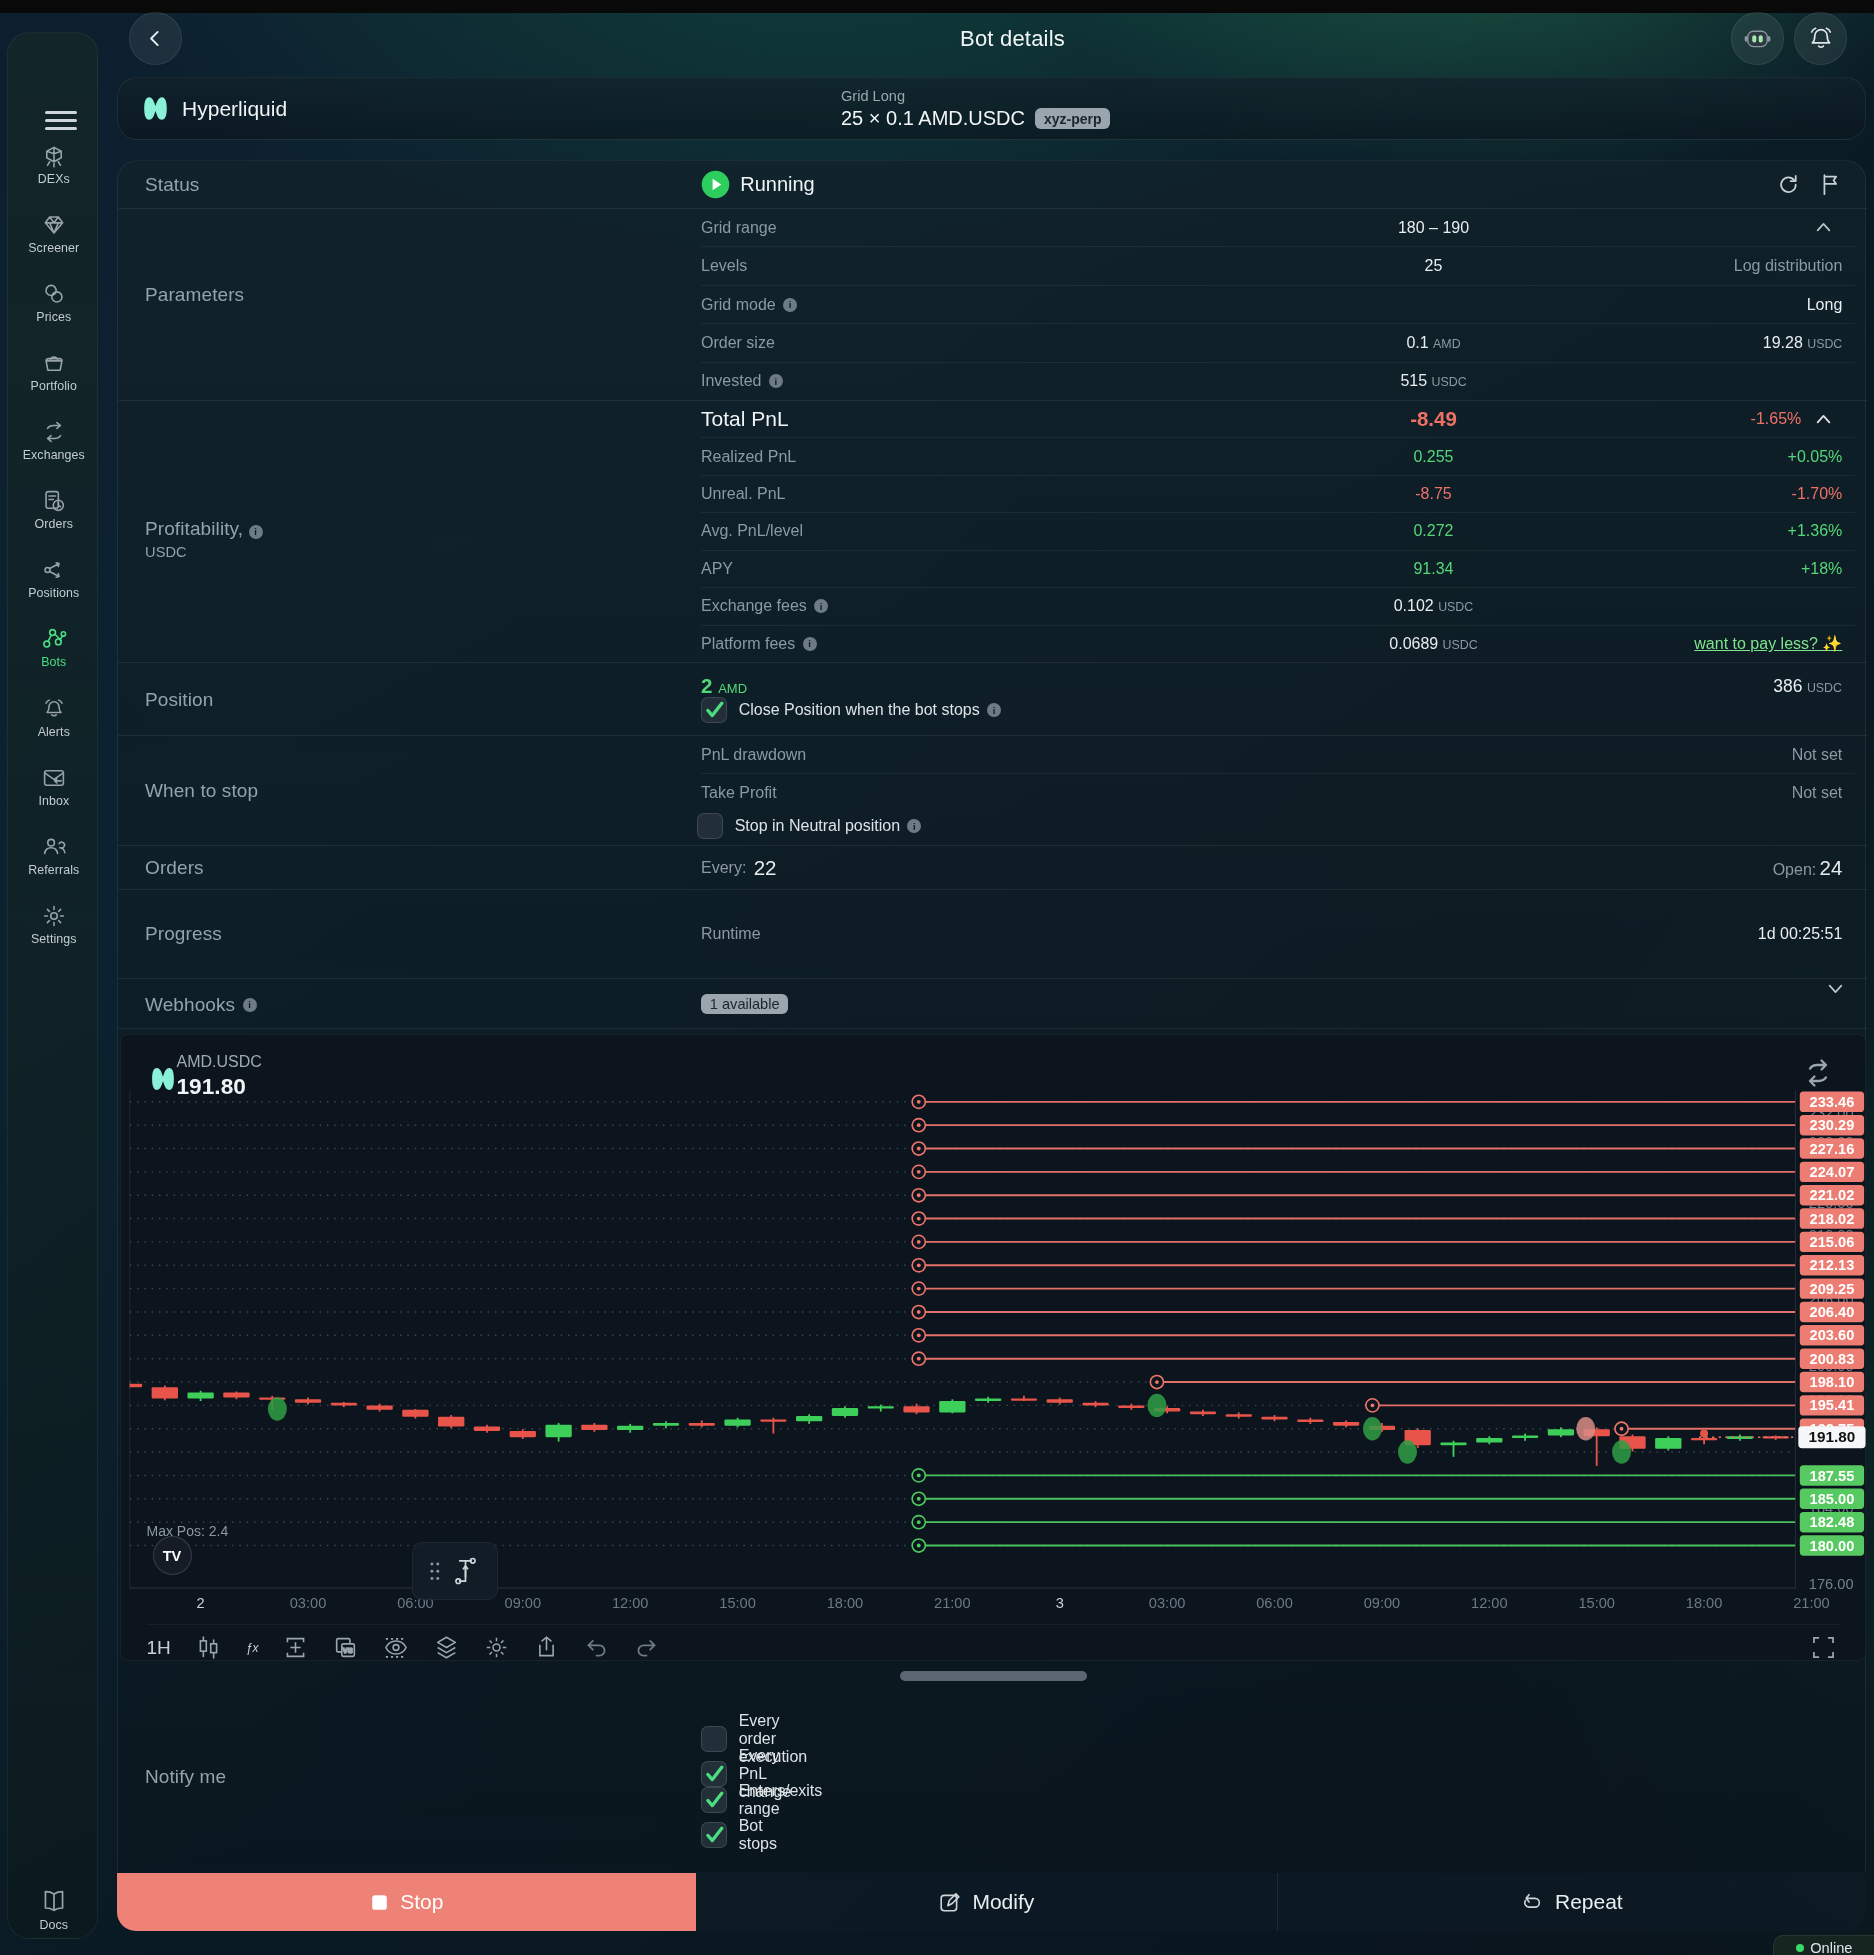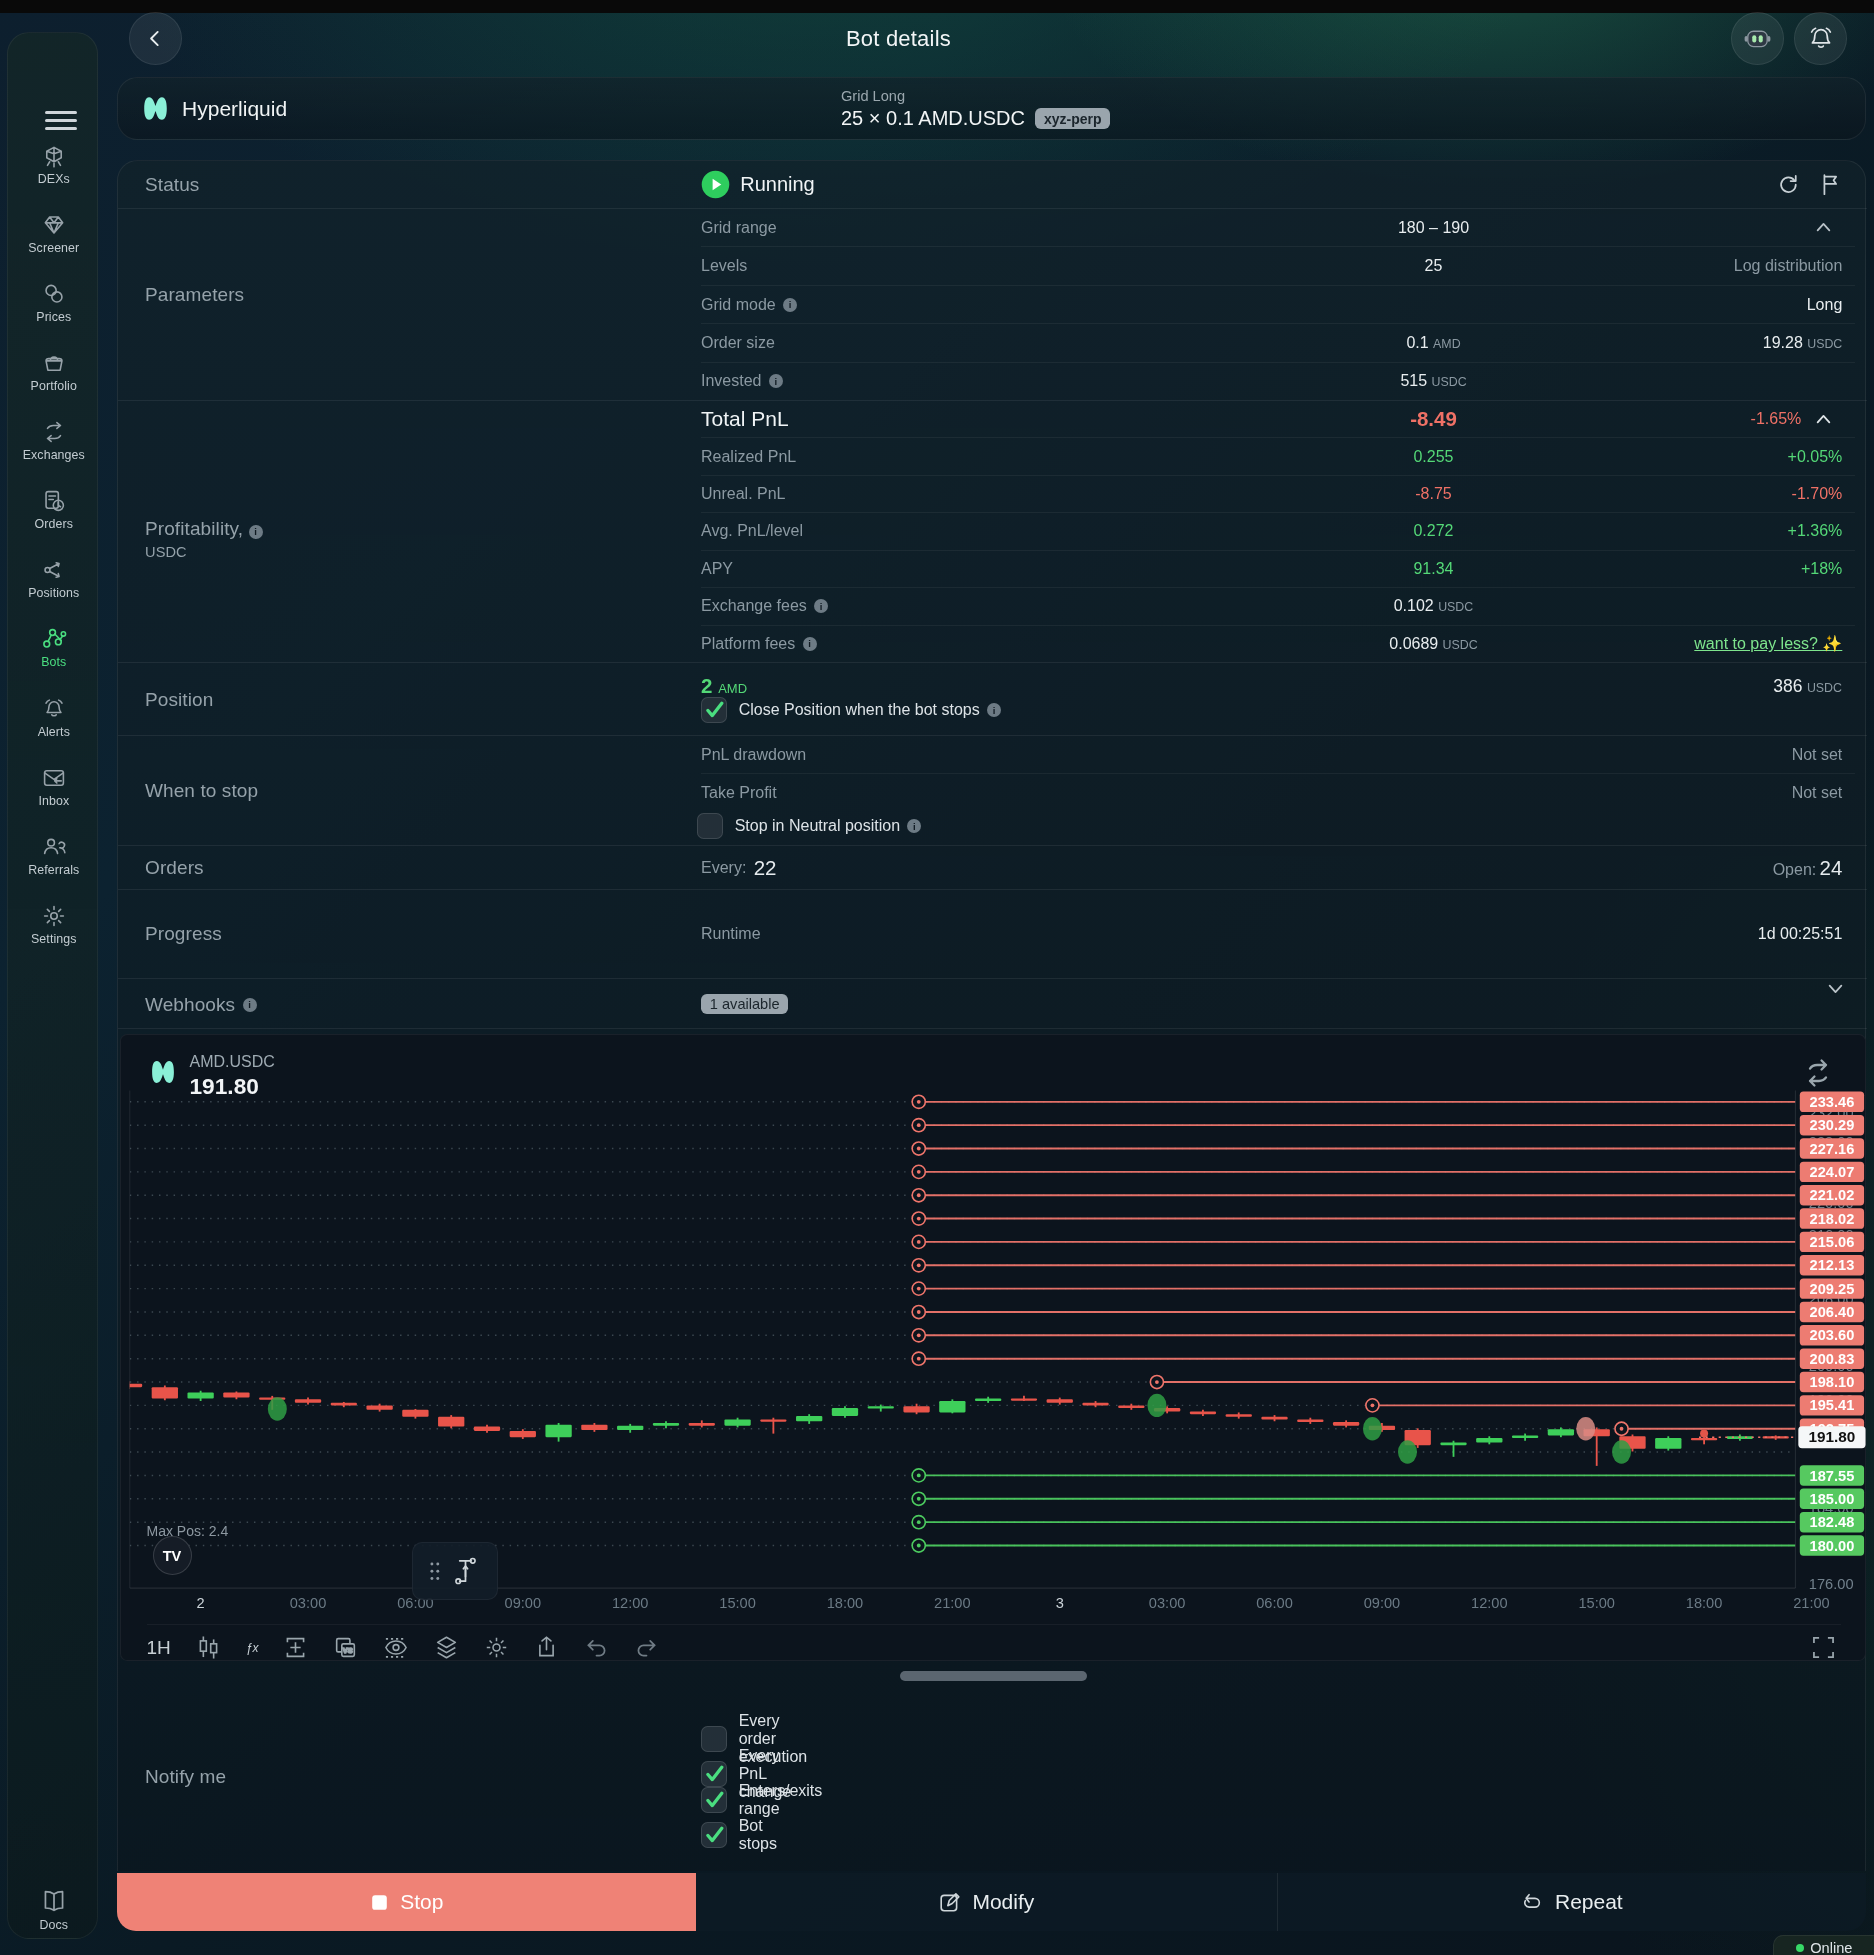--- a/index.html
+++ b/index.html
@@ -20,21 +20,21 @@
   .burger div{height:2.9px;border-radius:1.5px;background:#cfd6da;margin:5.1px 0;}
   .side-item{position:absolute;left:0;width:91px;text-align:center;cursor:pointer;color:#97a2a9;}
   .side-item .lbl{font-size:12.4px;margin-top:2.9px;color:#c3ccd1;letter-spacing:0.1px;}
   .side-item.active{color:#4ade80;}
   .side-item.active .lbl{color:#4ade80;}
   .side-item svg{display:block;margin:0 auto;}
   
   .circle-btn{position:absolute;width:53px;height:53px;border-radius:50%;
     background:rgba(255,255,255,0.07);border:0.7px solid rgba(255,255,255,0.08);
     display:flex;align-items:center;justify-content:center;cursor:pointer;}
-  #page-title{position:absolute;left:846px;top:26px;width:219px;text-align:left;
+  #page-title{position:absolute;left:846px;top:26px;width:219px;text-align:right;
     font-size:22px;color:#f2f5f6;letter-spacing:0.2px;}
   
   .card{position:absolute;left:117px;width:1749px;border-radius:20.5px;
     background:linear-gradient(180deg,rgba(18,34,42,0.72),rgba(11,22,30,0.66));
     border:0.7px solid rgba(255,255,255,0.07);}
   #header-card{top:77px;height:63px;}
   #main-card{top:160px;height:1711px;border-bottom-left-radius:0;border-bottom-right-radius:0;border-bottom:none;}
   .hl-logo{position:absolute;display:flex;align-items:center;}
   #hl-name{font-size:21px;color:#f0f4f5;margin-left:11.7px;}
   #bot-type{position:absolute;left:723px;top:10.2px;font-size:14.6px;color:#9aa7ae;}
@@ -59,21 +59,21 @@
   .chev{position:absolute;right:22px;width:19px;height:19px;}
   .link-green{color:#7ee58d !important;text-decoration:underline;cursor:pointer;}
   .cb{width:26px;height:26px;border-radius:6.6px;background:#232f38;border:1.1px solid rgba(255,255,255,0.12);
     display:flex;align-items:center;justify-content:center;cursor:pointer;flex:none;}
   .cb svg{display:block;}
   .cb-label{font-size:16px;color:#dde3e7;margin-left:11.7px;display:flex;align-items:center;gap:7.3px;}
   
   #chart-panel{position:absolute;left:1.5px;top:873px;width:1746px;height:627px;background:#0c141d;
     border:0.7px solid rgba(255,255,255,0.06);border-radius:7.3px;}
   #chart-svg{position:absolute;left:0;top:0;}
-  #chart-head{position:absolute;left:28px;top:17.5px;display:flex;gap:13px;}
+  #chart-head{position:absolute;left:28px;top:17.5px;display:flex;align-items:center;}
   #chart-sym{font-size:16px;color:#9fabb3;}
   #chart-price{font-size:22.7px;color:#f1f4f6;font-weight:bold;margin-top:2.2px;}
   #swap-icon{position:absolute;left:1681px;top:22px;cursor:pointer;}
   #maxpos{position:absolute;left:26px;top:488px;font-size:14px;color:#8d98a1;}
   #tv-logo{position:absolute;left:32px;top:501px;width:39px;height:39px;border-radius:50%;background:#151c26;
     border:0.7px solid rgba(255,255,255,0.15);display:flex;align-items:center;justify-content:center;
     font-weight:bold;font-size:14.6px;color:#fff;}
   #measure-chip{position:absolute;left:291px;top:507px;width:86px;height:58px;border-radius:10.2px;
     background:rgba(18,29,40,0.92);border:0.7px solid rgba(255,255,255,0.05);
     display:flex;align-items:center;justify-content:center;gap:10.2px;}

